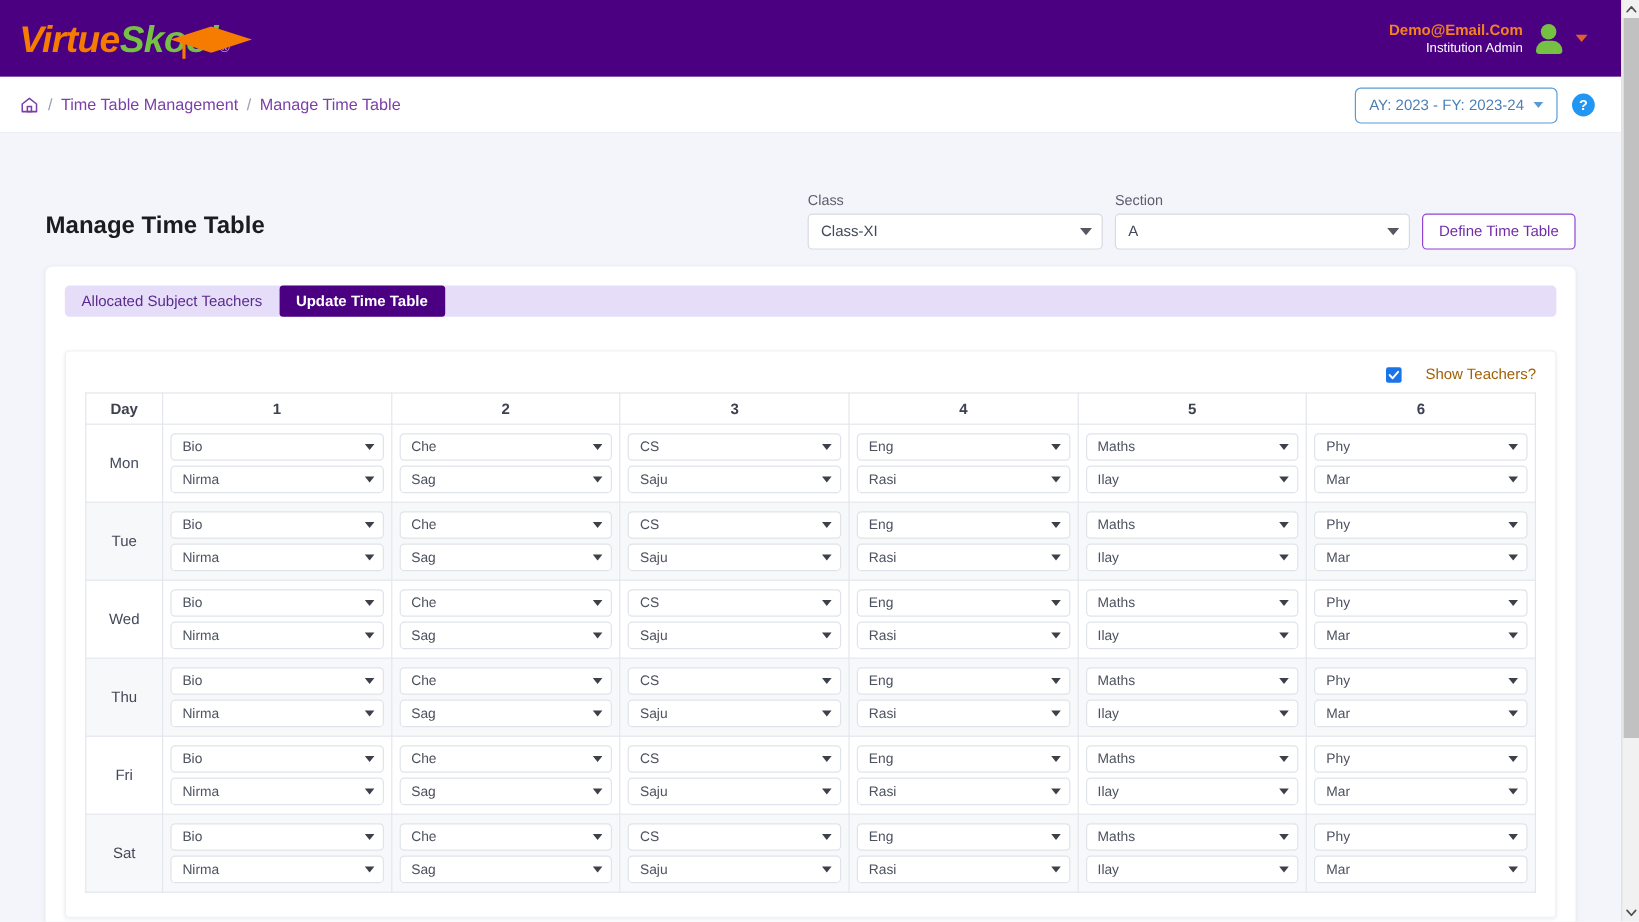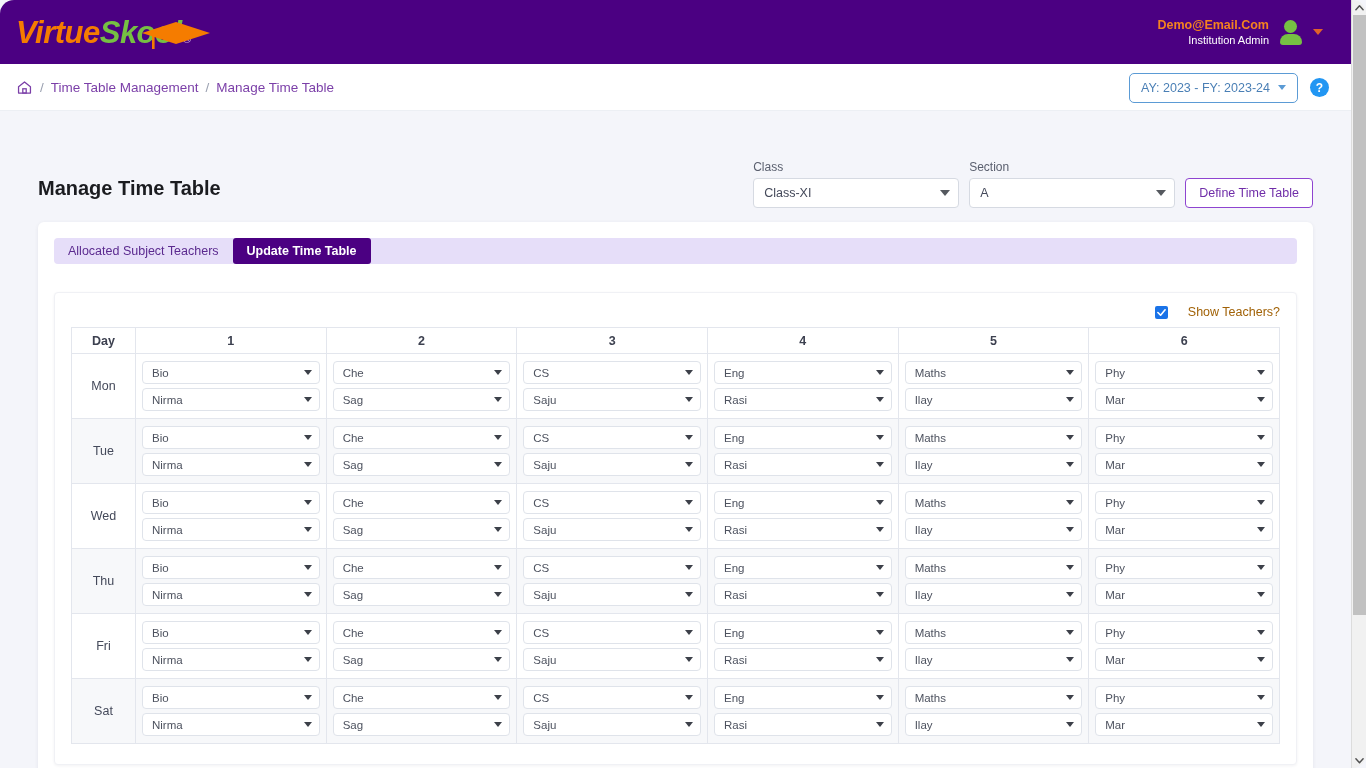--- a/index.html
+++ b/index.html
@@ -6,21 +6,20 @@
   html, body {
     width: 1366px; height: 768px;
     font-family: "Liberation Sans", sans-serif;
     background: #f4f5fa;
     overflow: hidden;
   }
   .viewport {
     position: relative;
     width: 1366px; height: 768px;
     overflow: hidden;
-    border-radius: 14px;
   }
   .page {
     width: 1351px; height: 768px;
     background: #f4f5fa;
     position: relative;
   }
 
   
   .topbar {
     height: 64px; background: #4b0082;
@@ -108,21 +107,21 @@
   .content { padding: 0 38px; }
   .title-row {
     display: flex; align-items: flex-end; justify-content: space-between;
     padding-top: 33px; padding-bottom: 14px;
   }
   .page-title { font-size: 20px; font-weight: 700; color: #1b1c20; padding-bottom: 8px;}
   .filters { display: flex; align-items: flex-end; gap: 10px; margin-top: 16px; }
   .field { display: flex; flex-direction: column; gap: 4px; }
   .field-label { font-size: 12px; color: #5a5f6e; }
   .select-box {
-    width: 206px; height: 30px; border: 1px solid #d6dae2; border-radius: 4px;
+    width: 246px; height: 30px; border: 1px solid #d6dae2; border-radius: 4px;
     background: #fff; display: flex; align-items: center;
     padding: 0 8px 0 10px; font-size: 12.5px; color: #44495a;
     justify-content: space-between;
   }
   .sel-caret {
     width: 0; height: 0;
     border-left: 5px solid transparent; border-right: 5px solid transparent;
     border-top: 6px solid #55595f;
   }
   .define-btn {

